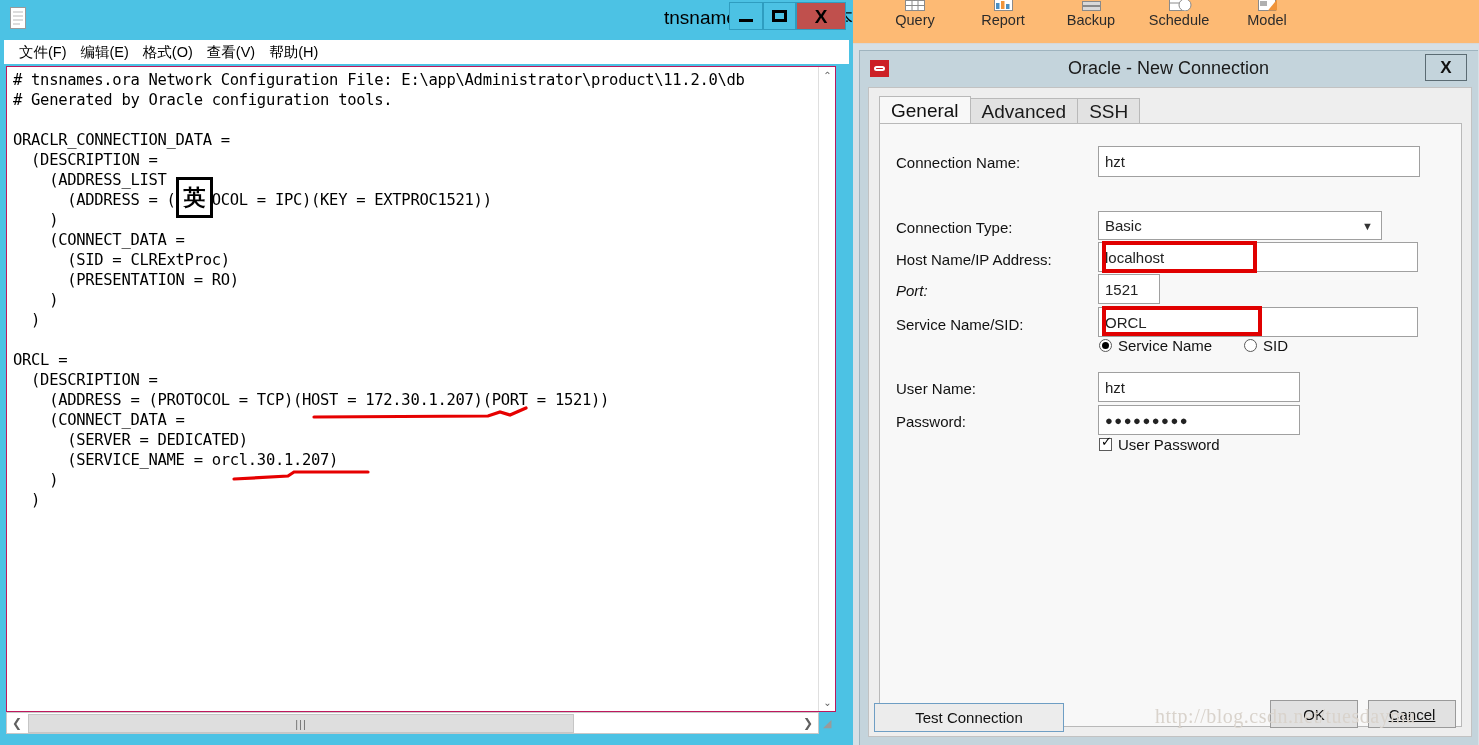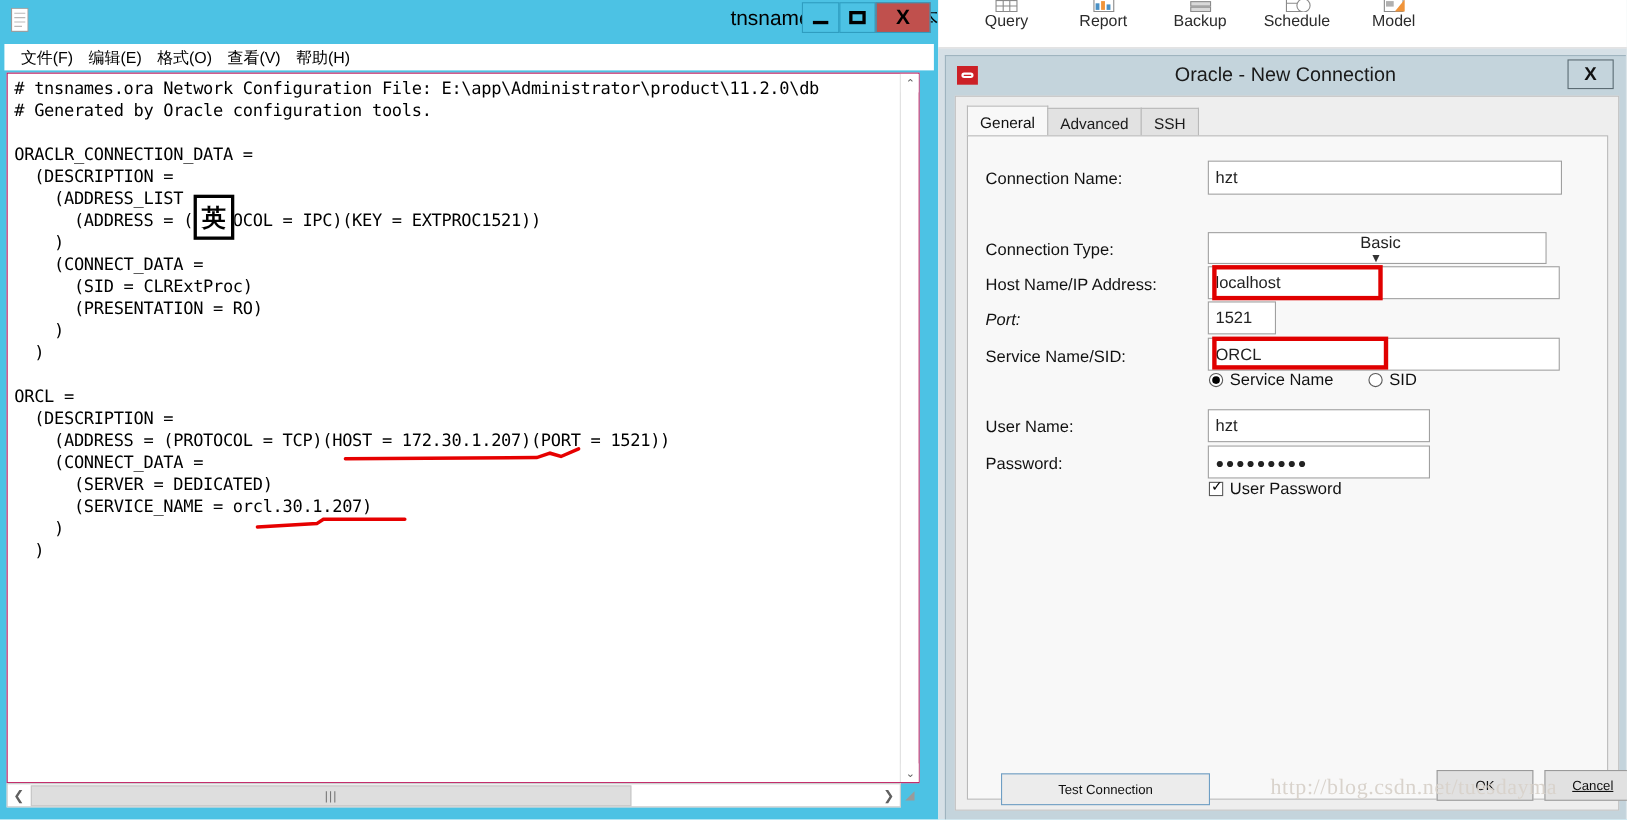--- a/index.html
+++ b/index.html
@@ -126,21 +126,21 @@
   .red-underline { position: absolute; }
 
   
   #rightapp {
     position: absolute; left: 853px; top: 0;
     width: 626px; height: 745px;
     background: #d6e0e6;
   }
   #toolbar {
     position: absolute; left: 0; top: 0; width: 626px; height: 44px;
-    background: #ffffff;
+    background: #fdba74;
     border-bottom: 1px solid #d8d8d8;
     box-sizing: border-box;
   }
   .tb-item {
     position: absolute; top: 0; width: 88px; height: 43px;
     display: flex; flex-direction: column; align-items: center;
   }
   .tb-icon { width: 34px; height: 20px; margin-top: -9px; position: relative; }
   .tb-label { font-size: 14.5px; color: #2b2b2b; margin-top: 1px; }
 
@@ -178,21 +178,21 @@
     border: 1px solid #c2c2c2;
     box-sizing: border-box;
   }
   #tabstrip {
     position: absolute; left: 10px; top: 8px; height: 28px;
     display: flex; align-items: flex-end;
   }
   .tab {
     height: 26px; padding: 0 11px;
     display: flex; align-items: center;
-    font-size: 14px; color: #1a1a1a;
+    font-size: 19px; color: #1a1a1a;
     background: #e2e2e2;
     border: 1px solid #b9b9b9;
     border-bottom: none;
     box-sizing: border-box;
     margin-right: -1px;
   }
   .tab.active {
     background: #f8f8f8; height: 28px; color: #111;
     border-color: #b9b9b9;
   }
@@ -255,21 +255,21 @@
     pointer-events: none;
   }
 
   #dlg-footer { position: absolute; left: 0; top: 645px; width: 617px; height: 50px; }
   .dbtn {
     position: absolute;
     background: #e1e1e1;
     border: 1px solid #9a9a9a;
     box-sizing: border-box;
     display: flex; align-items: center; justify-content: center;
-    font-size: 12px; color: #111; margin-left: 36px;
+    font-size: 15px; color: #111;
   }
   #btn-test { left: 14px; top: 7px; width: 190px; height: 29px; border: 1px solid #6e9ec4; background: #ececec; }
   #btn-ok { left: 410px; top: 4px; width: 88px; height: 28px; }
   #btn-cancel { left: 508px; top: 4px; width: 88px; height: 28px; text-decoration: underline; }
 
   #watermark {
     position: absolute; left: 1155px; top: 705px;
     font-family: "Liberation Serif", serif;
     font-size: 20px; color: #d9d3cc;
     white-space: nowrap;
@@ -438,21 +438,21 @@
           <div class="tab">Advanced</div>
           <div class="tab">SSH</div>
         </div>
 
         <div id="tabpanel">
 
           <div class="flabel" style="top:30px;">Connection Name:</div>
           <div class="finput" style="left:218px; top:22px; width:322px; height:31px;">hzt</div>
 
           <div class="flabel" style="top:95px;">Connection Type:</div>
-          <div class="fselect" style="left:218px; top:87px; width:308px; height:29px;flex-direction:column;">
+          <div class="fselect" style="left:218px; top:87px; width:284px; height:29px;">
             <span>Basic</span>
             <span class="chev">▼</span>
           </div>
 
           <div class="flabel" style="top:127px;">Host Name/IP Address:</div>
           <div class="finput" style="left:218px; top:118px; width:320px; height:30px;">localhost</div>
           <div class="red-rect" style="left:222px; top:117px; width:155px; height:32px;"></div>
 
           <div class="flabel" style="top:158px;font-style:italic;">Port:</div>
           <div class="finput" style="left:218px; top:150px; width:62px; height:30px;">1521</div>

